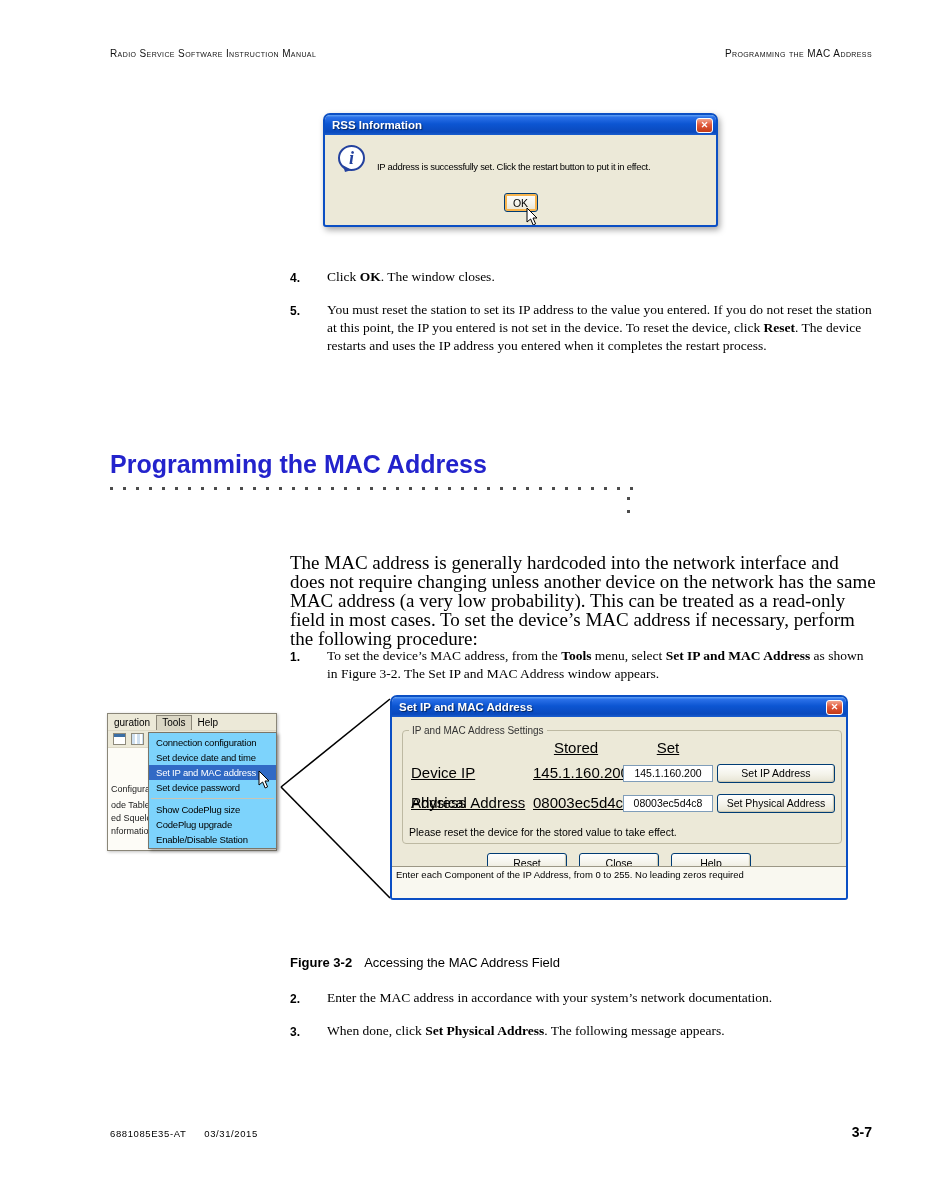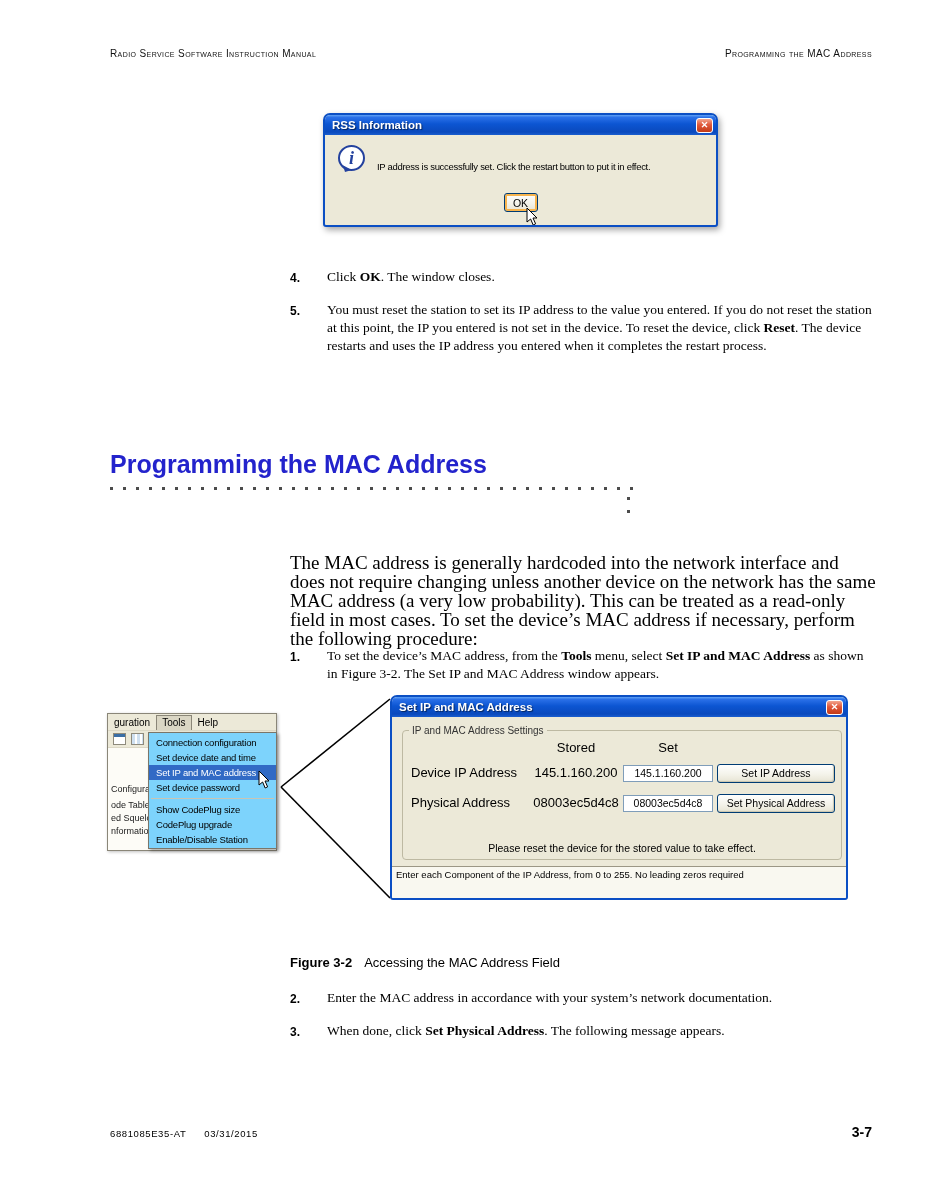--- a/index.html
+++ b/index.html
@@ -144,27 +144,27 @@
   .mac-body { position: relative; height: 169px; }
   .groupbox {
     margin: 8px 10px 0; border: 1px solid #bdb9a2; border-radius: 4px;
     padding: 2px 6px 5px; font-family: "Liberation Sans", sans-serif;
   }
   .groupbox legend { font-size: 10px; padding: 0 3px; color: #333; margin-top: 12px; }
   .gb-grid {
     display: grid; grid-template-columns: 118px 86px 90px 118px;
     column-gap: 4px; align-items: center; padding-left: 2px;
   }
-  .gb-cell { font-size: 13px; }
+  .gb-cell { font-size: 15px; text-decoration: underline; }
   .gb-head { height: 20px; line-height: 20px; text-align: center; }
   .gb-row { height: 30px; line-height: 30px; }
   .gb-label { text-align: left; }
   .gb-stored { text-align: center; }
   .set-btn { height: 19px; width: 118px; }
-  .gb-note { text-align: center; font-size: 10.5px; margin-top: 24px; }
+  .gb-note { font-size: 10.5px; margin-top: 8px; }
   .action-row { display: flex; justify-content: center; gap: 12px; margin-top: 9px; }
   .action-btn { width: 80px; height: 19px; }
   .statusbar {
     position: absolute; left: 0; right: 0; bottom: 0; height: 32px;
     background: #f9f8f0; border-top: 1px solid #9b9785;
     font-family: "Liberation Sans", sans-serif; font-size: 9.5px;
     line-height: 15px; padding-left: 4px; white-space: nowrap;
   }
 
   

